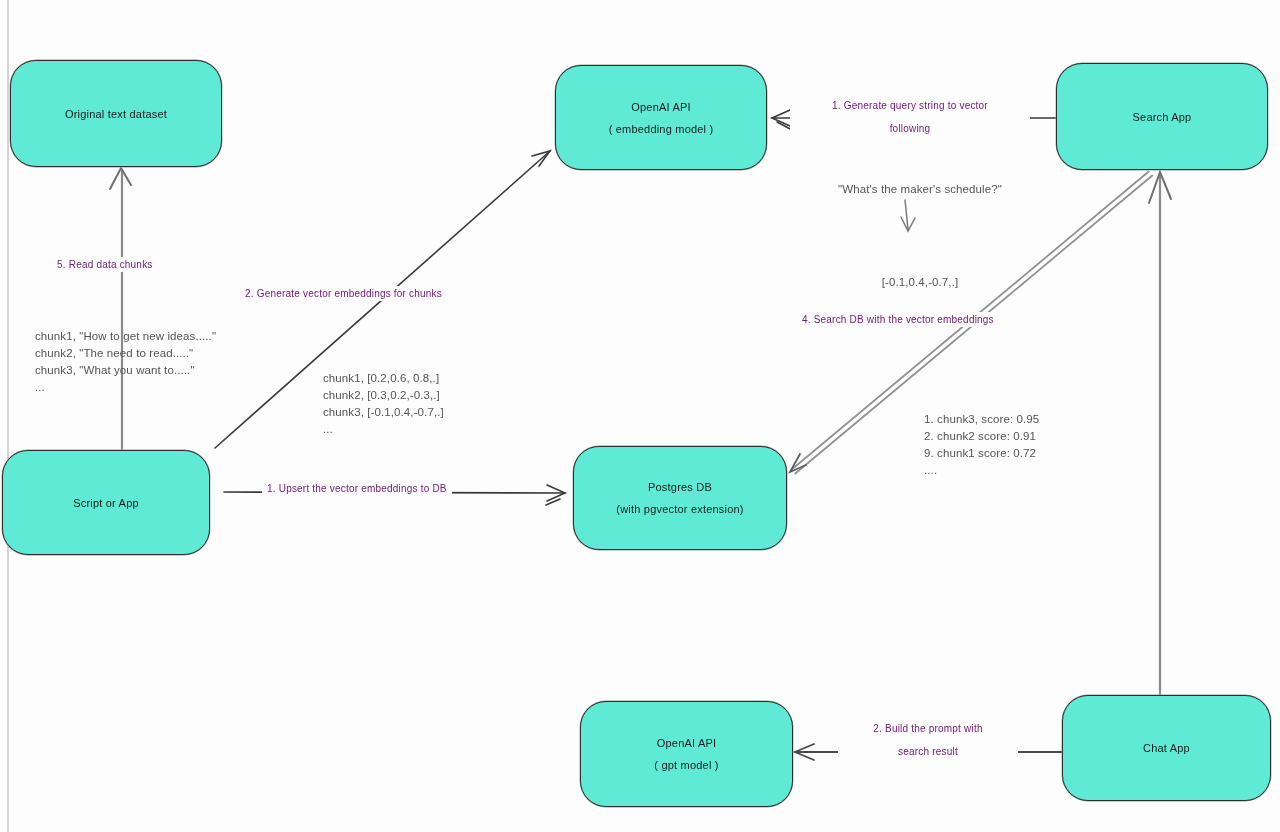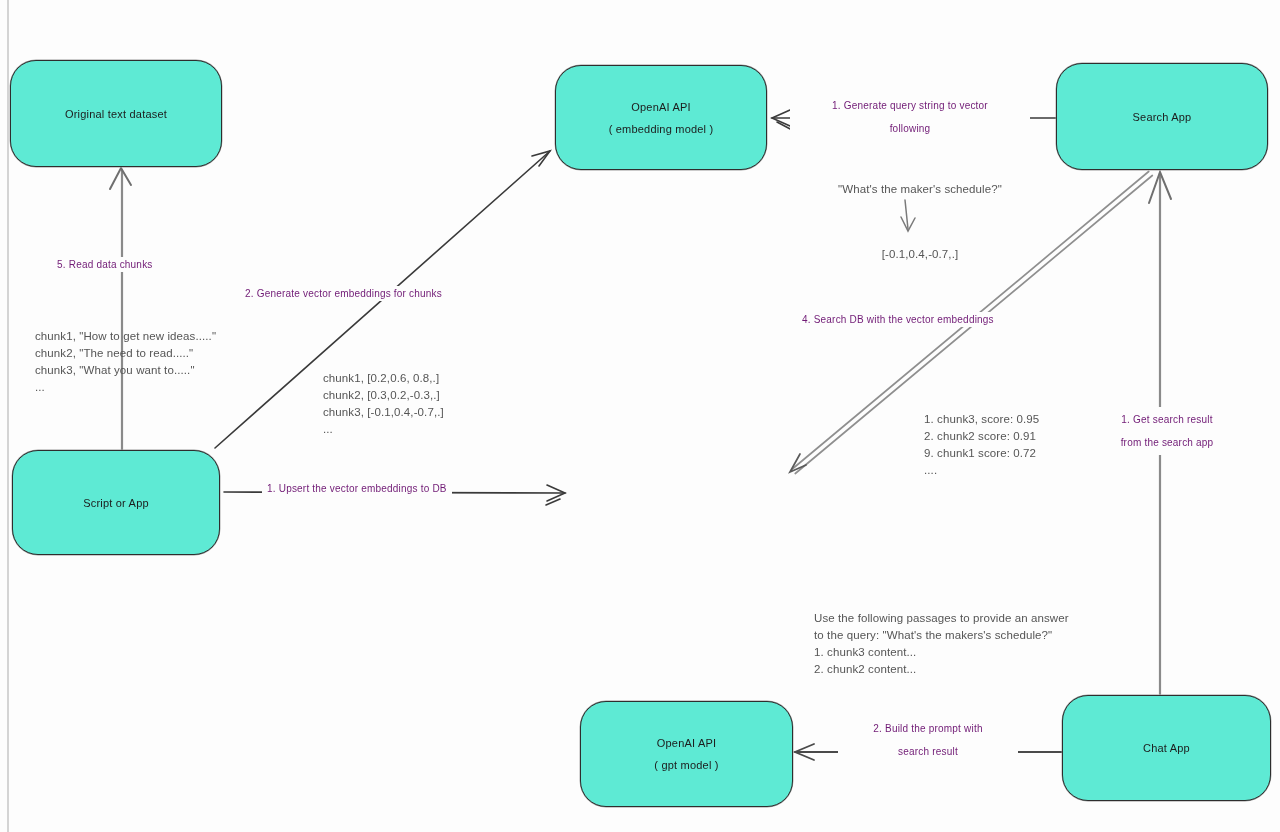--- a/index.html
+++ b/index.html
@@ -90,24 +90,28 @@
 
   <div class="node" style="left:555px;top:65px;width:210px;height:103px">
     <span>OpenAI API</span>
     <span>( embedding model )</span>
   </div>
 
   <div class="node" style="left:1056px;top:63px;width:210px;height:105px">
     <span>Search App</span>
   </div>
 
-  <div class="node" style="left:12px;top:450px;width:206px;height:103px">
+  <div class="node" style="left:2px;top:450px;width:206px;height:103px">
     <span>Script or App</span>
   </div>
 
+  <div class="node" style="left:573px;top:446px;width:212px;height:102px">
+    <span>Postgres DB</span>
+    <span>(with pgvector extension)</span>
+  </div>
 
   <div class="node" style="left:580px;top:701px;width:211px;height:104px">
     <span>OpenAI API</span>
     <span>( gpt model )</span>
   </div>
 
   <div class="node" style="left:1062px;top:695px;width:207px;height:104px">
     <span>Chat App</span>
   </div>
 
@@ -117,24 +121,20 @@
 
   <div class="edge-label" style="left:262px;top:481px">1. Upsert the vector embeddings  to DB</div>
 
   <div class="edge-label multi" style="left:790px;top:93px;width:240px">
     <div>1. Generate query string to vector</div>
     <div>following</div>
   </div>
 
   <div class="edge-label" style="left:797px;top:312px">4. Search DB with the vector embeddings</div>
 
-  <div class="edge-label multi" style="left:1082px;top:407px;width:170px">
-    <div>1. Get search result</div>
-    <div>from the search app</div>
-  </div>
 
   <div class="edge-label multi" style="left:838px;top:716px;width:180px">
     <div>2. Build the prompt with</div>
     <div>search result</div>
   </div>
 
   <div class="annot" style="left:35px;top:328px">
     <div>chunk1, "How to get new ideas....."</div>
     <div>chunk2, "The need to read....."</div>
     <div>chunk3, "What you want to....."</div>
@@ -143,30 +143,24 @@
 
   <div class="annot" style="left:323px;top:370px">
     <div>chunk1, [0.2,0.6, 0.8,.]</div>
     <div>chunk2, [0.3,0.2,-0.3,.]</div>
     <div>chunk3, [-0.1,0.4,-0.7,.]</div>
     <div>...</div>
   </div>
 
   <div class="annot center" style="left:815px;top:181px;width:210px">
     <div>"What's the maker's schedule?"</div>
-    <div style="margin-top:48px">[-0.1,0.4,-0.7,.]</div>
+    <div style="margin-top:76px">[-0.1,0.4,-0.7,.]</div>
   </div>
 
   <div class="annot" style="left:924px;top:411px">
     <div>1. chunk3, score: 0.95</div>
     <div>2. chunk2 score: 0.91</div>
     <div>9. chunk1 score: 0.72</div>
     <div>....</div>
   </div>
 
-  <div class="annot" style="left:814px;top:610px">
-    <div>Use the following passages to provide an answer</div>
-    <div>to the query: "What's the makers's schedule?"</div>
-    <div>1. chunk3 content...</div>
-    <div>2. chunk2 content...</div>
-  </div>
 
 </div>
 
 </body></html>

